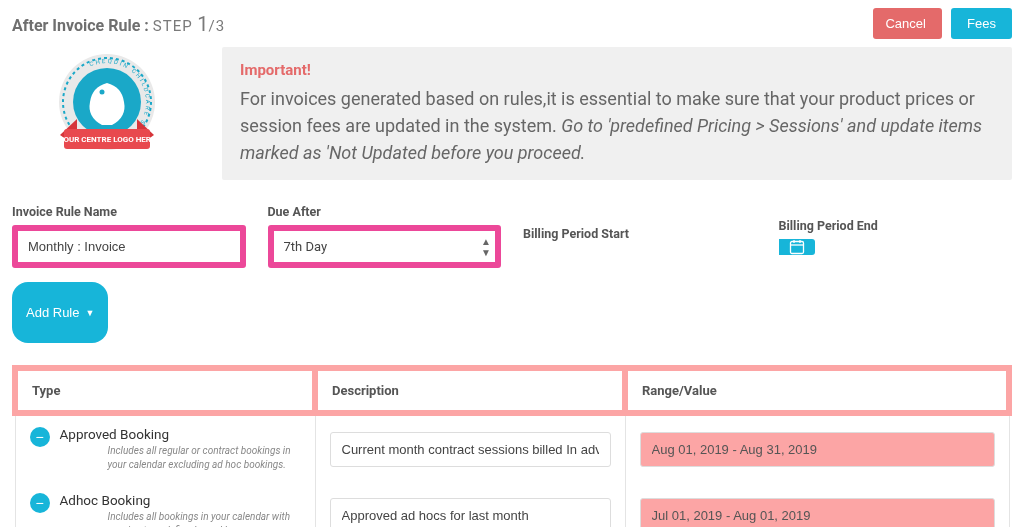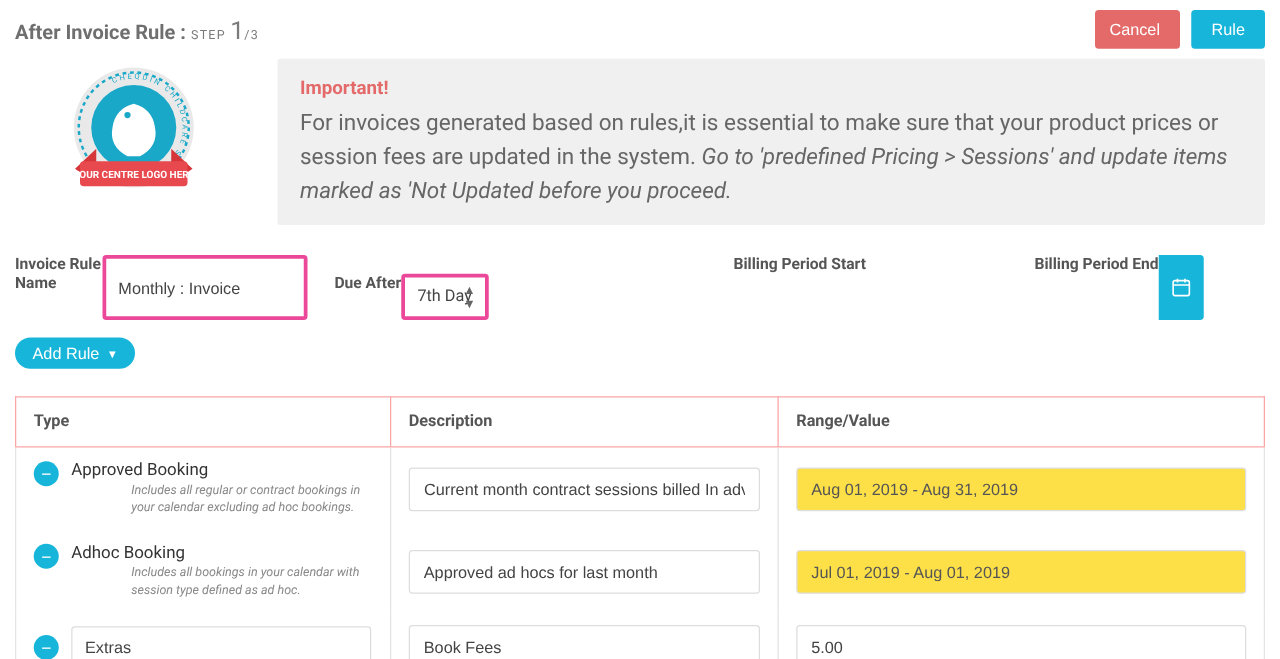--- a/index.html
+++ b/index.html
@@ -15,21 +15,21 @@
     display: flex;
     justify-content: space-between;
     align-items: center;
     margin-bottom: 8px;
   }
   .title {
     font-size: 16px;
     font-weight: 700;
     color: #6f6f6f;
   }
-  .title .step-label { font-weight: 400; font-size: 10px; color: #7a7a7a; letter-spacing: 1px;}
+  .title .step-label { font-weight: 400; font-size: 15px; color: #7a7a7a; letter-spacing: 1px;}
   .title .step-big { font-size: 20px; font-weight: 400; color:#7a7a7a; }
   .btn {
     border: none;
     border-radius: 3px;
     padding: 8px 16px;
     font-size: 13px;
     color: #fff;
     cursor: pointer;
     margin-left: 6px;
   }
@@ -54,95 +54,95 @@
     border-radius: 2px;
   }
   .info-box h3 { color: #e46a6a; font-size: 15px; margin-bottom: 6px; font-weight: 700; }
   .info-box p { color: #666; line-height: 1.5; font-size: 18px; }
   .info-box .italic { font-style: italic; }
   .fields {
     display: flex;
     gap: 22px;
     margin-bottom: 14px;
   }
-  .field { flex: 1; display:flex; }
+  .field { flex: 1; display:flex; flex-direction:column; }
   .field.name { flex: 1 1 0; }
-  .field.due { flex: 1 1 0; margin-top: 15px; }
+  .field.due { flex: 1 1 0; }
   .field.date { flex: 1 1 0; justify-content: center; }
   .field label { font-weight: 700; color:#555; font-size: 12.5px; margin-bottom: 6px; }
   .input, .select {
     width: 100%;
-    border: 3px solid #ec4899;
+    border: 6px solid #ec4899;
     border-radius: 3px;
     padding: 8px 10px;
     font-size: 13px;
     color: #444;
     background:#fff;
   }
   .select-wrap { position: relative; }
   .select-caret {
     position: absolute; right: 10px; top: 50%; transform: translateY(-50%);
     font-size: 10px; color:#666;
   }
   .date-wrap { display:flex; }
   .date-wrap .input { border-radius: 3px 0 0 3px; }
   .date-btn {
     width: 36px; background:#17b5d9; border:none; border-radius: 0 3px 3px 0;
     display:flex; align-items:center; justify-content:center; color:#fff; cursor:pointer;
   }
   .add-rule {
     background:#17b5d9; color:#fff; border:none; border-radius:16px;
-    padding:5px 14px; font-size:13px; cursor:pointer; display:inline-flex; align-items:center; gap:6px;
+    padding:23px 14px; font-size:13px; cursor:pointer; display:inline-flex; align-items:center; gap:6px;
     margin-bottom: 22px;
   }
   .add-rule .caret { font-size:9px; }
   table.rules {
     width:100%; border-collapse: collapse; border:1px solid #e4e4e4;
   }
   table.rules th {
     text-align:left; font-weight:700; color:#555; font-size:13px;
-    padding:12px 14px; border:1px solid #fca5a5; background:#fff;
+    padding:12px 14px; border:6px solid #fca5a5; background:#fff;
   }
   table.rules td {
     padding:10px 14px; border-left:1px solid #e4e4e4; border-right:1px solid #e4e4e4;
     vertical-align: middle;
   }
   table.rules tr:last-child td { padding-bottom: 14px; }
   .type-cell { display:flex; gap:10px; align-items:flex-start; }
   .minus-btn {
     width:20px; height:20px; border-radius:50%; background:#17b5d9; color:#fff;
     border:none; font-size:14px; line-height:1; display:flex; align-items:center; justify-content:center;
     cursor:pointer; flex-shrink:0; margin-top:1px;
   }
   .type-title { font-weight:400; color:#333; font-size:13.5px; }
   .type-sub { font-style:italic; color:#888; font-size:10px; line-height:1.4; margin-top:2px; max-width:260px;margin-left:48px;}
   .cell-input {
     width:100%; border:1px solid #ddd; border-radius:3px; padding:9px 11px;
     font-size:13px; color:#444; background:#fff;
   }
-  .cell-input.ro { background:#fde047; color:#555; }
+  .cell-input.ro { background:#fca5a5; color:#555; }
   .col-type { width:300px; }
   .col-desc { width:310px; }
   .type-input { width: 240px; border:1px solid #ddd; border-radius:3px; padding:8px 10px; font-size:13px; color:#444; }
 </style>
 </head>
 <body>
 
 
 
 
 <div class="topbar">
   <div class="title">
     <span>After Invoice Rule :</span>
     <span class="step-label"> STEP </span>
     <span class="step-big">1</span><span class="step-label">/</span><span class="step-label">3</span>
   </div>
   <div>
     <button class="btn btn-cancel">Cancel</button>
-    <button class="btn btn-next">Rule</button>
+    <button class="btn btn-next">Fees</button>
   </div>
 </div>
 
 
 <div class="hero">
   <div class="logo-wrap">
     <svg width="150" height="130" viewBox="0 0 150 130">
       <circle cx="75" cy="55" r="48" fill="#e9e9e9"></circle>
       <circle cx="75" cy="55" r="44" fill="none" stroke="#1aa8c8" stroke-width="2" stroke-dasharray="3 3"></circle>
       <circle cx="75" cy="55" r="34" fill="#1aa8c8"></circle>

